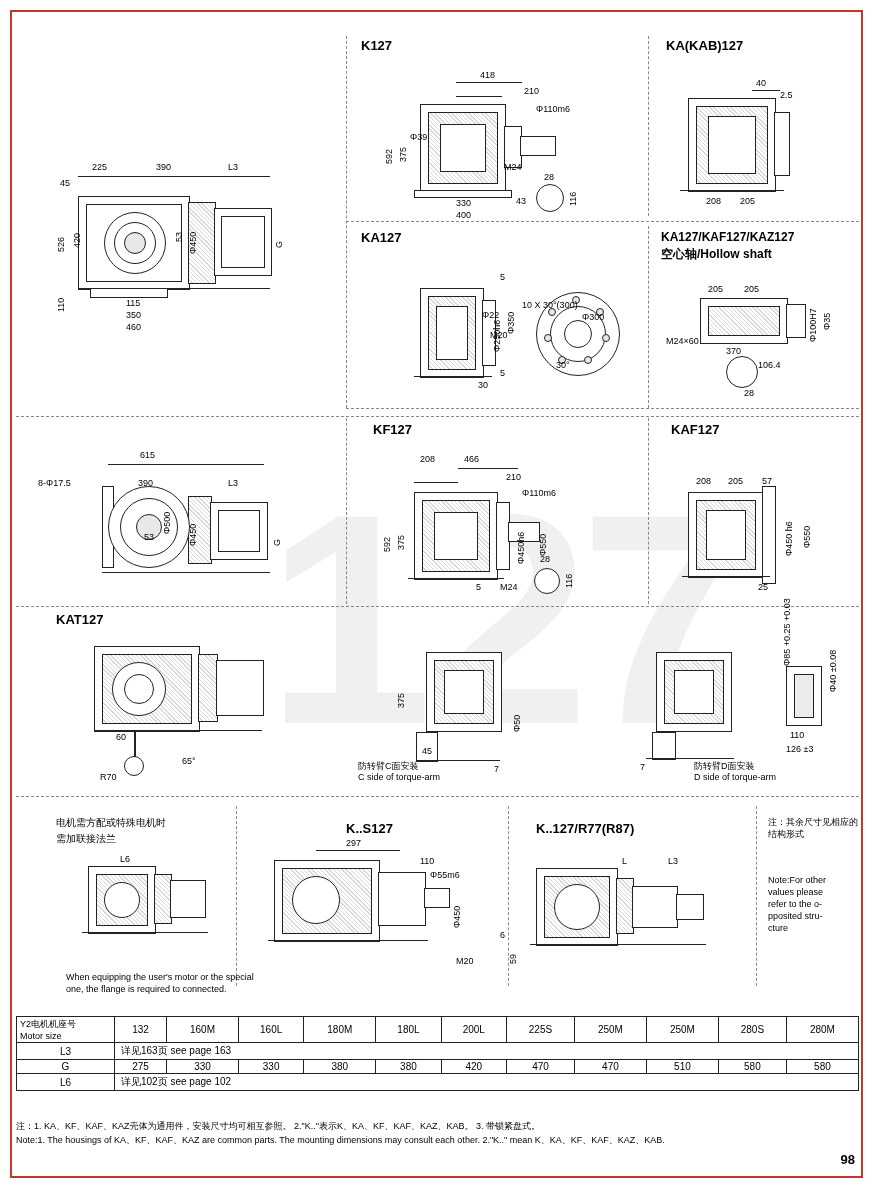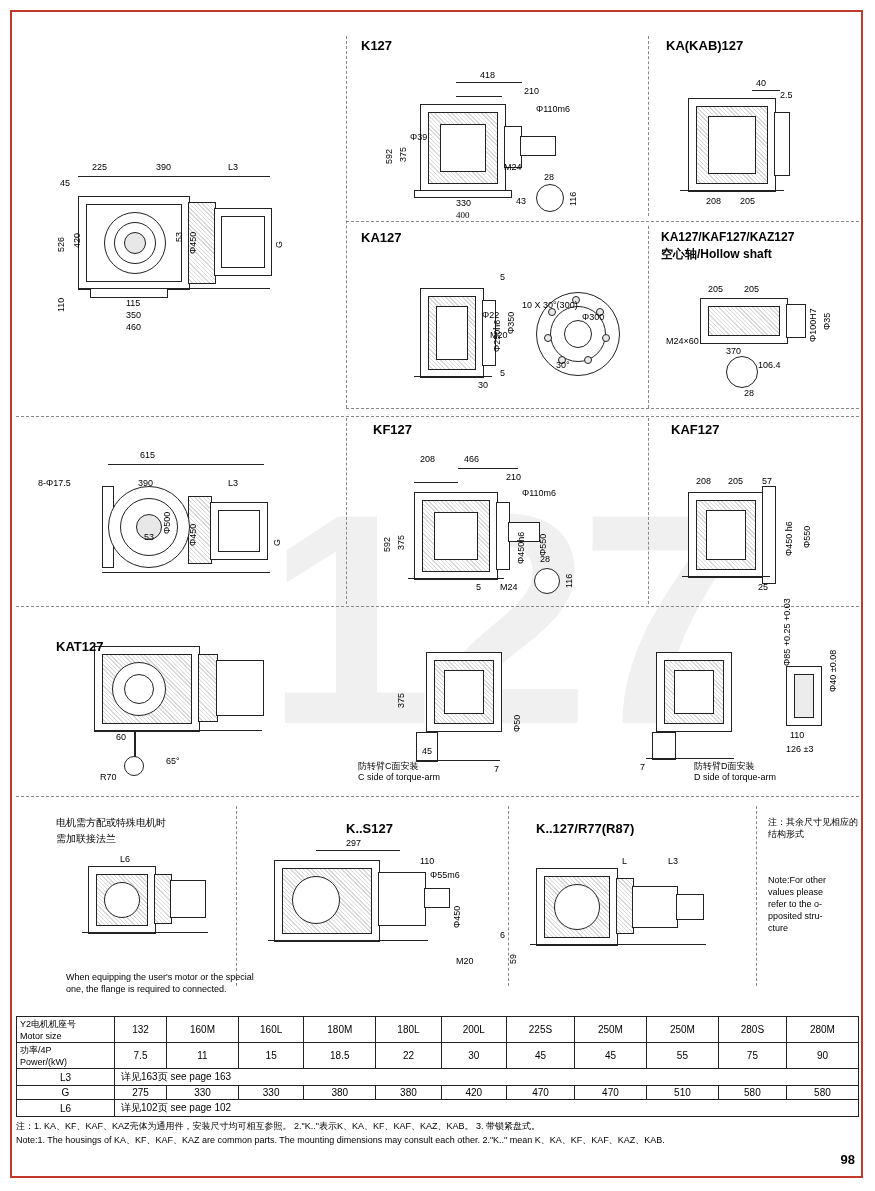--- a/index.html
+++ b/index.html
@@ -54,21 +54,21 @@
     <div class="vsep" style="left:492px;top:790px;height:180px;"></div>
     <div class="vsep" style="left:740px;top:790px;height:180px;"></div>
 
     <div class="ttl" style="left:345px;top:22px;">K127</div>
     <div class="ttl" style="left:650px;top:22px;">KA(KAB)127</div>
     <div class="ttl" style="left:345px;top:214px;">KA127</div>
     <div class="ttl2" style="left:645px;top:214px;">KA127/KAF127/KAZ127</div>
     <div class="ttl2" style="left:645px;top:230px;">空心轴/Hollow shaft</div>
     <div class="ttl" style="left:357px;top:406px;">KF127</div>
     <div class="ttl" style="left:655px;top:406px;">KAF127</div>
-    <div class="ttl" style="left:40px;top:596px;margin-top:27px;">KAT127</div>
+    <div class="ttl" style="left:40px;top:596px;">KAT127</div>
     <div class="ttl" style="left:330px;top:805px;">K..S127</div>
     <div class="ttl" style="left:520px;top:805px;">K..127/R77(R87)</div>
 
     <div>
       <div class="box" style="left:62px;top:180px;width:110px;height:92px;"></div>
       <div class="box" style="left:70px;top:188px;width:94px;height:76px;"></div>
       <div class="circ" style="left:88px;top:196px;width:60px;height:60px;"></div>
       <div class="circ" style="left:98px;top:206px;width:40px;height:40px;"></div>
       <div class="circg" style="left:108px;top:216px;width:20px;height:20px;"></div>
       <div class="boxh" style="left:172px;top:186px;width:26px;height:80px;"></div>
@@ -107,21 +107,21 @@
       <div class="dim" style="left:440px;top:66px;width:66px;"></div>
       <div class="dim" style="left:440px;top:80px;width:46px;"></div>
       <div class="lbl" style="left:464px;top:54px;">418</div>
       <div class="lbl" style="left:508px;top:70px;">210</div>
       <div class="lbl" style="left:520px;top:88px;">Φ110m6</div>
       <div class="lblv" style="left:368px;top:148px;">592</div>
       <div class="lblv" style="left:382px;top:146px;">375</div>
       <div class="lbl" style="left:394px;top:116px;">Φ39</div>
       <div class="lbl" style="left:488px;top:146px;">M24</div>
       <div class="lbl" style="left:440px;top:182px;">330</div>
-      <div class="lbl" style="left:440px;top:194px;font-family:Liberation Serif, serif;">400</div>
+      <div class="lbl" style="left:440px;top:194px;">400</div>
       <div class="lbl" style="left:500px;top:180px;">43</div>
       <div class="lbl" style="left:528px;top:156px;">28</div>
       <div class="lblv" style="left:552px;top:190px;">116</div>
     </div>
 
     <div>
       <div class="box" style="left:672px;top:82px;width:86px;height:92px;"></div>
       <div class="boxh" style="left:680px;top:90px;width:70px;height:76px;"></div>
       <div class="box" style="left:692px;top:100px;width:46px;height:56px;"></div>
       <div class="box" style="left:758px;top:96px;width:14px;height:62px;"></div>
@@ -239,21 +239,21 @@
       <div class="box" style="left:78px;top:630px;width:104px;height:84px;"></div>
       <div class="boxh" style="left:86px;top:638px;width:88px;height:68px;"></div>
       <div class="circ" style="left:96px;top:646px;width:52px;height:52px;"></div>
       <div class="circ" style="left:108px;top:658px;width:28px;height:28px;"></div>
       <div class="boxh" style="left:182px;top:638px;width:18px;height:66px;"></div>
       <div class="box" style="left:200px;top:644px;width:46px;height:54px;"></div>
       <div class="line" style="left:78px;top:714px;width:168px;height:1px;"></div>
       <div class="line" style="left:118px;top:714px;width:2px;height:34px;"></div>
       <div class="circ" style="left:108px;top:740px;width:18px;height:18px;"></div>
       <div class="lbl" style="left:100px;top:716px;">60</div>
-      <div class="lbl" style="left:150px;top:740px;text-align:center;">65°</div>
+      <div class="lbl" style="left:166px;top:740px;text-align:center;">65°</div>
       <div class="lbl" style="left:84px;top:756px;">R70</div>
     </div>
 
     <div>
       <div class="box" style="left:410px;top:636px;width:74px;height:78px;"></div>
       <div class="boxh" style="left:418px;top:644px;width:58px;height:62px;"></div>
       <div class="box" style="left:428px;top:654px;width:38px;height:42px;"></div>
       <div class="box" style="left:400px;top:716px;width:20px;height:28px;"></div>
       <div class="line" style="left:400px;top:744px;width:84px;height:1px;"></div>
       <div class="lblv" style="left:380px;top:692px;">375</div>
@@ -346,37 +346,20 @@
         <td>160M</td>
         <td>160L</td>
         <td>180M</td>
         <td>180L</td>
         <td>200L</td>
         <td>225S</td>
         <td>250M</td>
         <td>250M</td>
         <td>280S</td>
         <td>280M</td>
-      </tr>
-      <tr>
-        <td style="text-align:left;padding-left:3px;">
-          <div style="font-size:9px;">功率/4P</div>
-          <div style="font-size:9px;">Power/(kW)</div>
-        </td>
-        <td>7.5</td>
-        <td>11</td>
-        <td>15</td>
-        <td>18.5</td>
-        <td>22</td>
-        <td>30</td>
-        <td>45</td>
-        <td>45</td>
-        <td>55</td>
-        <td>75</td>
-        <td>90</td>
       </tr>
       <tr>
         <td>L3</td>
         <td colspan="11" style="text-align:left;padding-left:6px;">详见163页  see page 163</td>
       </tr>
       <tr>
         <td>G</td>
         <td>275</td>
         <td>330</td>
         <td>330</td>

